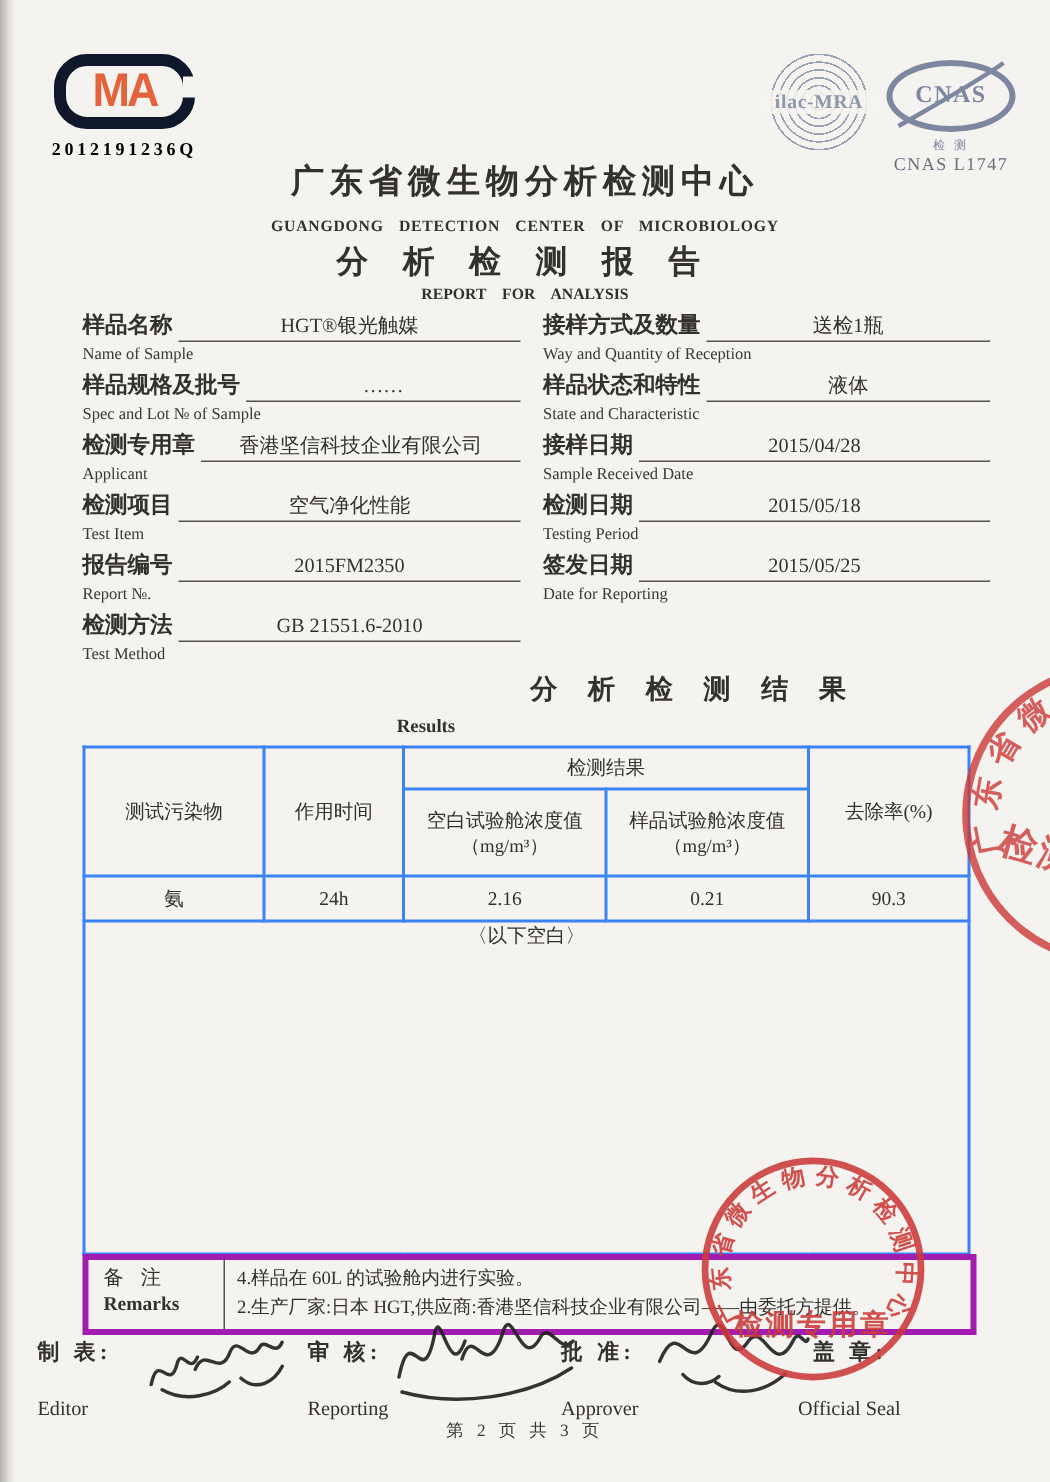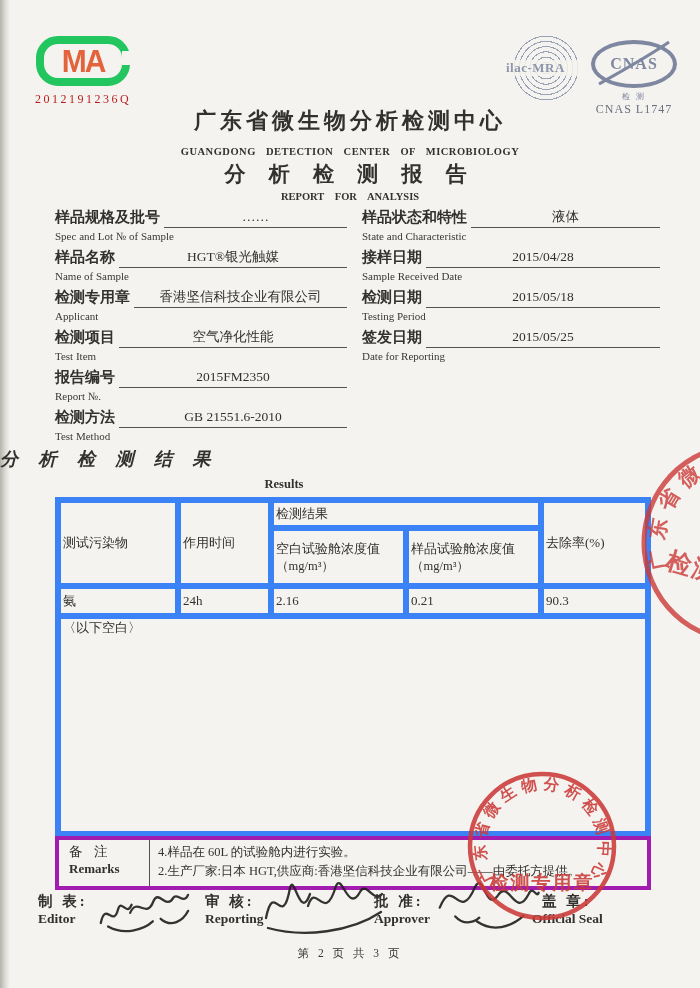--- a/index.html
+++ b/index.html
@@ -3,29 +3,29 @@
 <meta charset="utf-8">
 <style>
   html,body{margin:0;padding:0;background:#e9e7e3;}
   .page{position:relative;width:700px;height:988px;background:#f4f3ef;overflow:hidden;
         font-family:"Liberation Serif","DejaVu Serif",serif;color:#33312e;}
   .edge-shadow{position:absolute;left:0;top:0;width:10px;height:988px;
         background:linear-gradient(to right,#b5b2ac,#dedcd7 55%,rgba(244,243,239,0));}
   
   .cma{position:absolute;left:28px;top:36px;width:110px;text-align:center;}
   .cma-box{display:inline-flex;align-items:flex-start;justify-content:center;width:78px;height:34px;
-        border:8px solid #22c55e;border-radius:22px;position:relative;}
+        border:8px solid #0f172a;border-radius:22px;position:relative;}
   .cma-box::after{content:"";position:absolute;right:-8px;top:7px;width:8px;height:14px;background:#f4f3ef;}
   .cma-letters{font-family:"Liberation Sans","DejaVu Sans",sans-serif;font-weight:bold;font-size:30px;
         color:#e2633c;letter-spacing:-2px;transform:scaleY(1.05);}
-  .cma-num{margin-top:6px;font-size:12px;font-weight:normal;color:#b91c1c;letter-spacing:2.5px;}
+  .cma-num{margin-top:6px;font-size:12px;font-weight:bold;color:#000000;letter-spacing:2.5px;}
   .ilac{position:absolute;left:512px;top:34px;width:68px;height:68px;border-radius:50%;
         background:repeating-radial-gradient(circle at 50% 50%,#9aa3b6 0 1.1px,#f4f3ef 1.1px 5.2px);}
   .ilac-band{position:absolute;left:-6px;right:-6px;top:26px;background:rgba(244,243,239,.85);
-        font-weight:bold;font-size:13px;color:#8d96ab;letter-spacing:.5px;}
+        font-weight:bold;font-size:13px;color:#8d96ab;text-align:center;letter-spacing:.5px;}
   .cnas{position:absolute;left:588px;top:40px;width:92px;text-align:center;}
   .cnas-ellipse{position:relative;width:78px;height:40px;margin:0 auto;border:4px solid #7e87a0;
         border-radius:50%;display:flex;align-items:center;justify-content:center;}
   .cnas-label{font-weight:bold;font-size:16px;color:#7e87a0;letter-spacing:1px;}
   .cnas-swoosh{position:absolute;left:-6px;top:-8px;}
   .cnas-sub{margin-top:3px;font-size:8px;color:#7e87a0;letter-spacing:2px;}
   .cnas-code{font-size:12px;color:#6a6f7e;letter-spacing:1px;}
   
   .org-cn{position:absolute;left:0;width:700px;top:106px;text-align:center;font-size:22px;
         font-weight:bold;letter-spacing:4px;}
@@ -38,37 +38,37 @@
   
   .col{position:absolute;top:207px;}
   .col-left{left:55px;width:292px;}
   .col-right{left:362px;width:298px;}
   .field{height:40px;}
   .fline{display:flex;align-items:flex-end;}
   .flabel{font-weight:bold;font-size:15px;white-space:nowrap;padding-right:4px;line-height:21px;}
   .fvalue{flex:1;text-align:center;border-bottom:1.5px solid #55524e;font-size:13.5px;line-height:20px;white-space:nowrap;}
   .fsub{font-size:11px;margin-top:2px;color:#3a3834;}
   
-  .results-cn{position:absolute;left:0;width:572px;top:447px;text-align:left;font-size:18px;
-        font-weight:bold;letter-spacing:8px;font-style:italic;}
+  .results-cn{position:absolute;left:0;width:572px;top:447px;text-align:right;font-size:18px;
+        font-weight:bold;letter-spacing:8px;}
   .results-en{position:absolute;left:0;width:568px;top:477px;text-align:center;font-size:12.5px;font-weight:bold;}
   table.rt{position:absolute;left:55px;top:497px;width:590px;height:340px;border-collapse:collapse;table-layout:fixed;}
-  table.rt td{border:6px solid #3b82f6;font-size:13px;padding:0 2px;}
+  table.rt td{border:2px solid #3b82f6;text-align:center;font-size:13px;padding:0 2px;}
   tr.r1{height:28px;} tr.r2{height:58px;} tr.r3{height:30px;font-size:13px;}
   td.blank-cell{vertical-align:top;padding-top:8px;font-size:13px;}
   .unit{font-size:12.5px;}
   .remarks{position:absolute;left:55px;top:836px;width:588px;height:46px;border:4px solid #a21caf;display:flex;}
   .remarks-label{width:91px;border-right:1px solid #55524e;padding:3px 0 0 10px;box-sizing:border-box;}
   .remarks-label .cn{font-size:13.5px;letter-spacing:4px;}
   .remarks-label .en{font-size:13px;font-weight:bold;}
   .remarks-body{flex:1;padding:3px 4px 0 8px;font-size:12.5px;line-height:1.55;white-space:nowrap;}
   
   .sig-label{position:absolute;top:892px;}
   .sig-label .cn{font-size:14.5px;font-weight:bold;letter-spacing:3px;}
-  .sig-label .en{font-size:13.5px;font-weight:bold;margin-top:0;}
+  .sig-label .en{font-size:13.5px;font-weight:normal;margin-top:20px;}
   .sig{position:absolute;}
   .sig path{stroke:#1f1e1c;stroke-width:2.3;fill:none;stroke-linecap:round;opacity:.9;}
   .footer{position:absolute;left:0;width:700px;top:946px;text-align:center;font-size:11.5px;
         letter-spacing:3px;color:#3a3834;}
   
   .seal-main{position:absolute;left:452px;top:768px;opacity:.88;}
   .seal-edge{position:absolute;left:600px;top:428px;opacity:.8;transform:rotate(16deg);transform-origin:142px 115px;}
   .seal-stroke{stroke:#cb3a38;fill:none;}
   .seal-text{fill:#cb3a38;font-weight:bold;font-family:"Liberation Serif","DejaVu Serif",serif;}
 </style>
@@ -101,34 +101,34 @@
   </div>
 
   <div class="org-cn">广东省微生物分析检测中心</div>
   <div class="org-en">GUANGDONG DETECTION CENTER OF MICROBIOLOGY</div>
   <div class="report-cn">分 析 检 测 报 告</div>
   <div class="report-en">REPORT FOR ANALYSIS</div>
 
   <div class="col col-left">
     <div class="field">
       <div class="fline">
+          <span class="flabel">样品名称</span>
+          <span class="fvalue">HGT®银光触媒</span>
+        </div>
+      <div class="fsub">Name of Sample</div>
+    </div>
+    <div class="field">
+      <div class="fline">
           <span class="flabel">样品规格及批号</span>
           <span class="fvalue">……</span>
         </div>
       <div class="fsub">Spec and Lot № of Sample</div>
     </div>
     <div class="field">
       <div class="fline">
-          <span class="flabel">样品名称</span>
-          <span class="fvalue">HGT®银光触媒</span>
-        </div>
-      <div class="fsub">Name of Sample</div>
-    </div>
-    <div class="field">
-      <div class="fline">
           <span class="flabel">检测专用章</span>
           <span class="fvalue">香港坚信科技企业有限公司</span>
         </div>
       <div class="fsub">Applicant</div>
     </div>
     <div class="field">
       <div class="fline">
           <span class="flabel">检测项目</span>
           <span class="fvalue">空气净化性能</span>
         </div>
@@ -144,20 +144,27 @@
     <div class="field">
       <div class="fline">
           <span class="flabel">检测方法</span>
           <span class="fvalue">GB 21551.6-2010</span>
         </div>
       <div class="fsub">Test Method</div>
     </div>
   </div>
 
   <div class="col col-right">
+    <div class="field">
+      <div class="fline">
+          <span class="flabel">接样方式及数量</span>
+          <span class="fvalue">送检1瓶</span>
+        </div>
+      <div class="fsub">Way and Quantity of Reception</div>
+    </div>
     <div class="field">
       <div class="fline">
           <span class="flabel">样品状态和特性</span>
           <span class="fvalue">液体</span>
         </div>
       <div class="fsub">State and Characteristic</div>
     </div>
     <div class="field">
       <div class="fline">
           <span class="flabel">接样日期</span>
@@ -226,21 +233,21 @@
     <div class="remarks-label">
       <div class="cn">备 注</div>
       <div class="en">Remarks</div>
     </div>
     <div class="remarks-body">
       <div>4.样品在 60L 的试验舱内进行实验。</div>
       <div>2.生产厂家:日本 HGT,供应商:香港坚信科技企业有限公司——由委托方提供。</div>
     </div>
   </div>
 
-  <div class="sig-label" style="left:38px">
+  <div class="sig-label" style="left:25px">
     <div class="cn">制 表:</div>
     <div class="en">Editor</div>
   </div>
   <svg class="sig" style="left:92px;top:882px;transform:rotate(-4deg)" width="102" height="56">
     <path d="M8 38 C14 16 20 44 26 26 C30 14 34 34 40 22 M38 30 C46 14 54 38 62 20 C68 8 74 30 82 18 C86 12 92 26 97 16"></path>
     <path d="M15 42 C30 52 50 48 60 40 M68 38 C78 48 90 42 96 32"></path>
   </svg>
 
   <div class="sig-label" style="left:205px">
     <div class="cn">审 核:</div>

